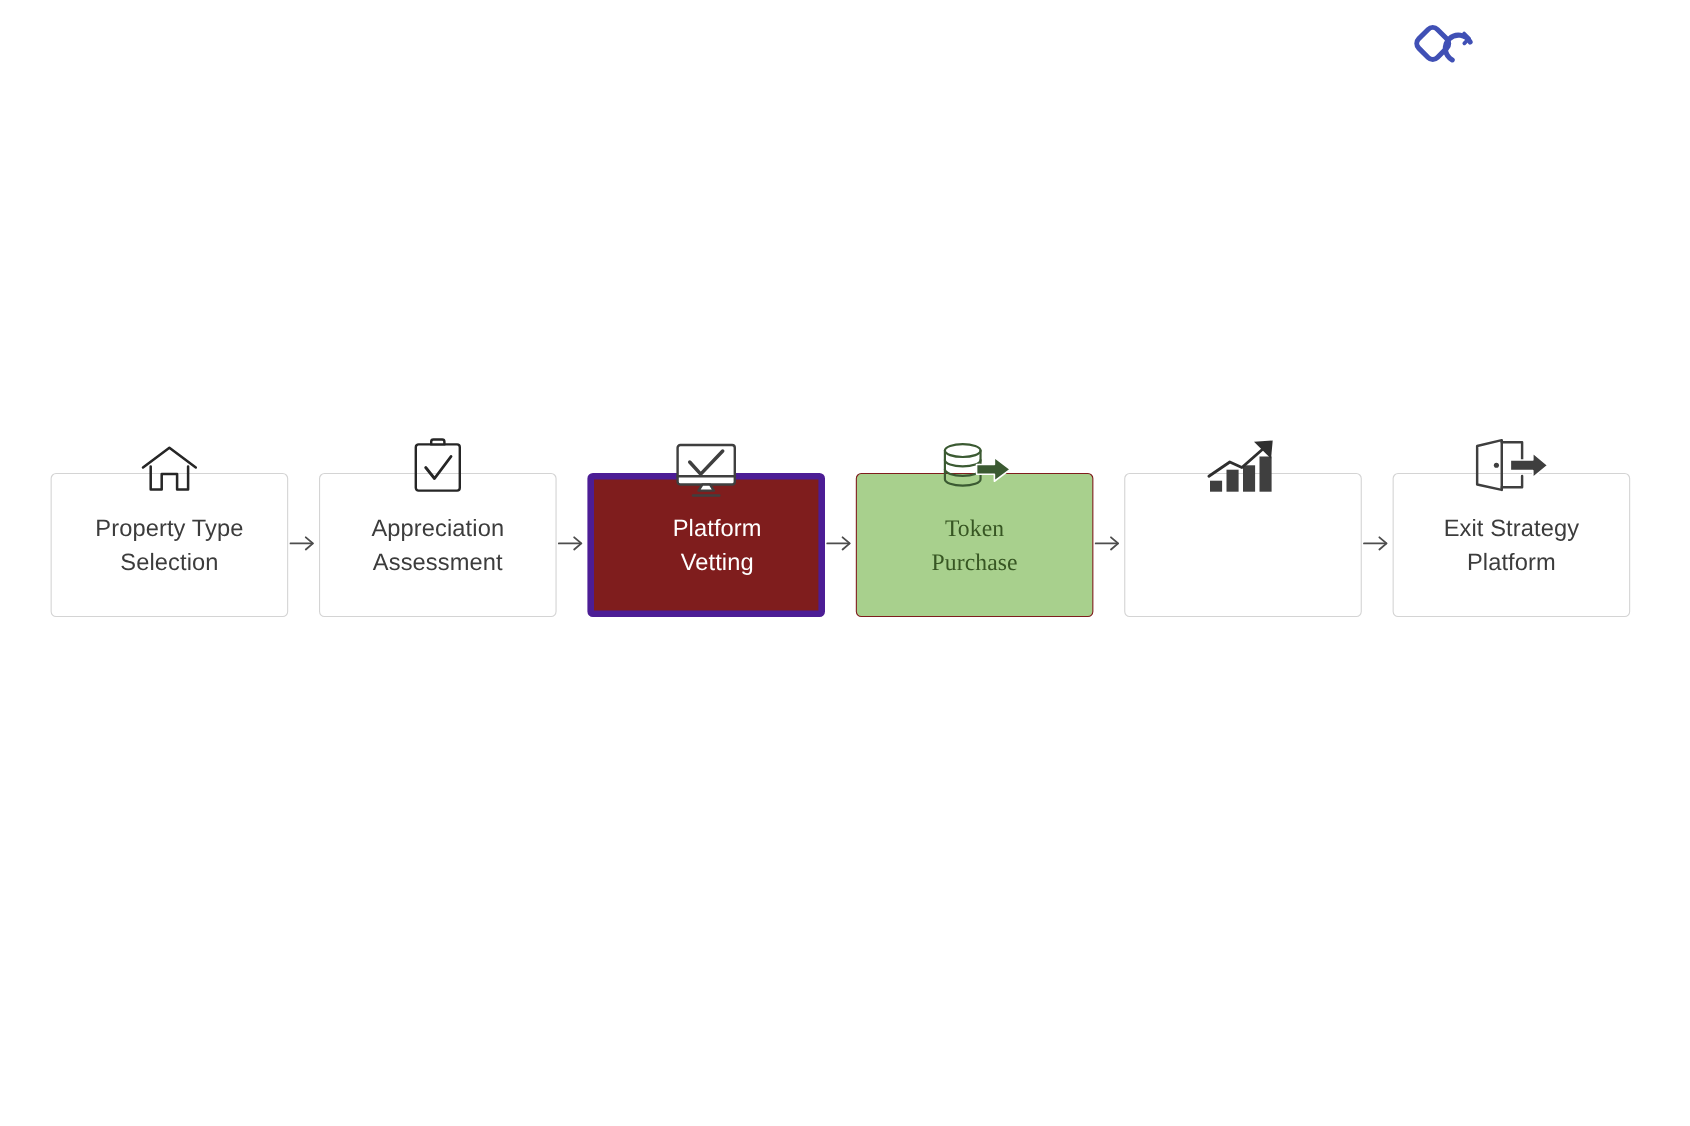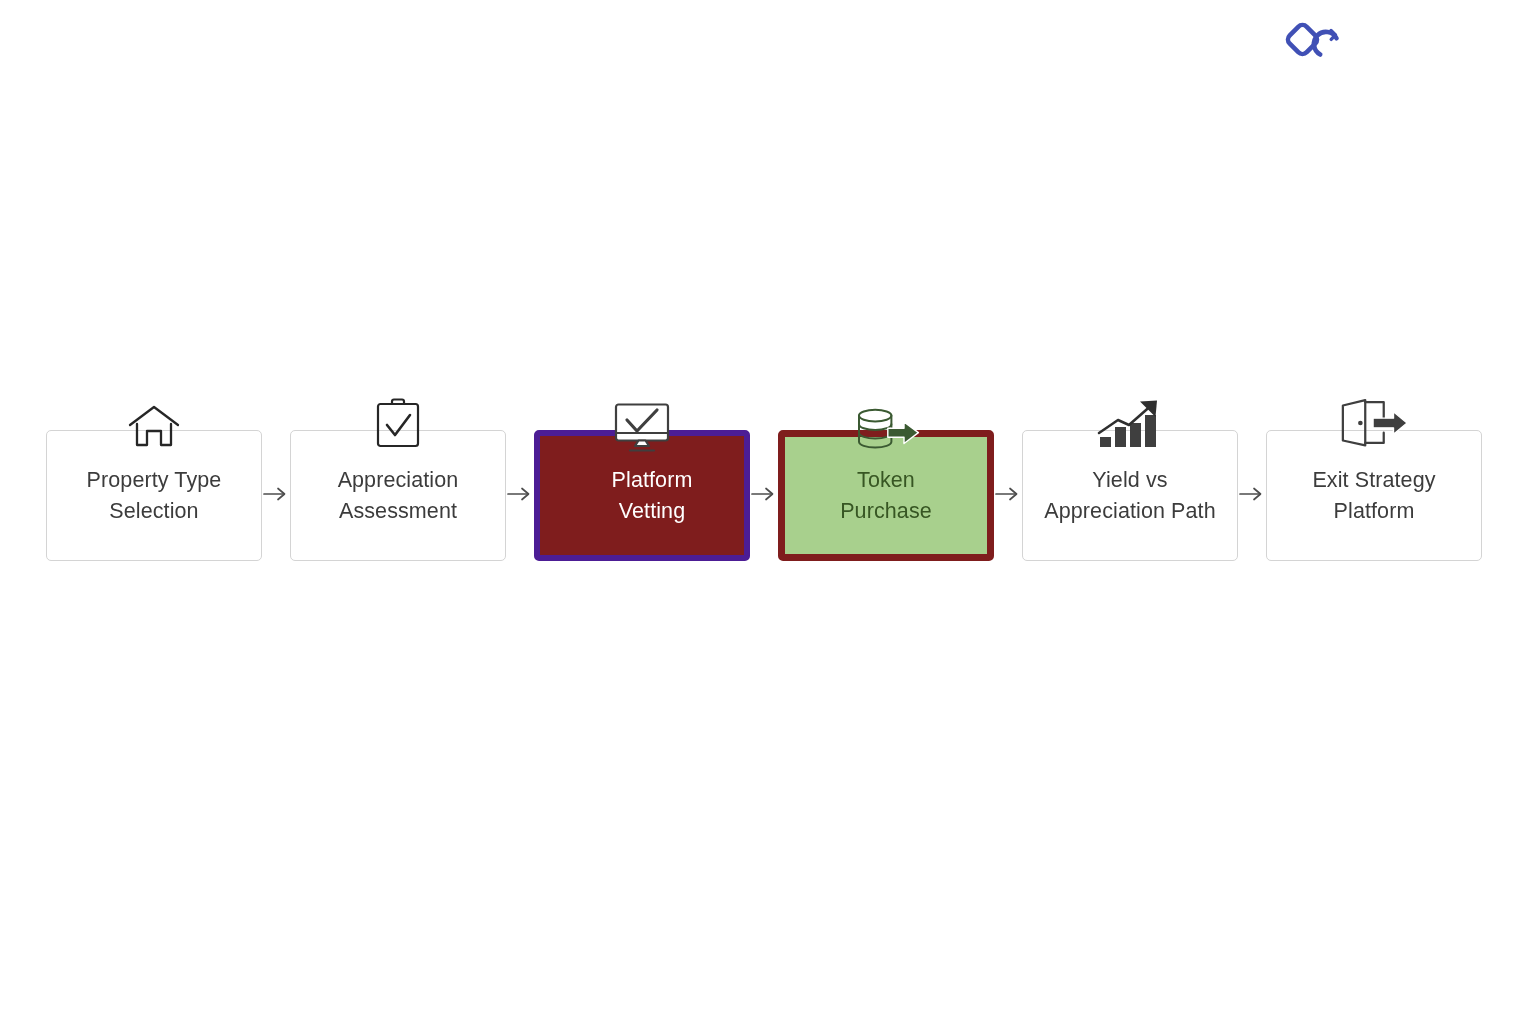--- a/index.html
+++ b/index.html
@@ -34,21 +34,21 @@
     height:131px;
     border-radius:5px;
     display:flex;
     align-items:center;
     justify-content:center;
     background:#ffffff;
     border:1px solid #d4d4d4;
   }
   .step.plain { background:#ffffff; border:1px solid #d4d4d4; }
   .step.blue  { background:#7f1d1d; border:6px solid #4c1d95;padding-left:20px; }
-  .step.green { background:#a8d08d; border:7px solid #7f1d1d; }
+  .step.green { background:#a8d08d; border:1px solid #7f1d1d;font-family:Liberation Serif, serif; }
 
   .step-label {
     text-align:center;
     font-size:21.5px;
     line-height:31px;
     letter-spacing:0.1px;
     color:#3c3c3c;
     padding:0 8px;
     white-space:pre-line;
   }
@@ -195,22 +195,20 @@
             <rect x="19" y="28" width="11" height="20"></rect>
             <rect x="34" y="24" width="11" height="24"></rect>
             <rect x="49" y="16" width="11" height="32"></rect>
           </g>
           <g fill="none" stroke="#2f2f2f" stroke-width="2.6" stroke-linecap="round" stroke-linejoin="round">
             <polyline points="3,34 22,21 33,26 58,4"></polyline>
           </g>
           <path d="M44 2.5 L61 1.5 L59.5 18 Z" fill="#2f2f2f"></path>
         </svg>
       </div>
-      <div class="step-label">Yield vs
-Appreciation Path</div>
     </div>
 
     <div class="connector">
       <svg viewBox="0 0 26 18" width="26" height="18" aria-hidden="true">
         <g stroke="#4d4d4d" stroke-width="1.7" fill="none" stroke-linecap="round" stroke-linejoin="round">
           <line x1="1" y1="9" x2="21" y2="9"></line>
           <polyline points="15,3.5 21.5,9 15,14.5"></polyline>
         </g>
       </svg>
     </div>

